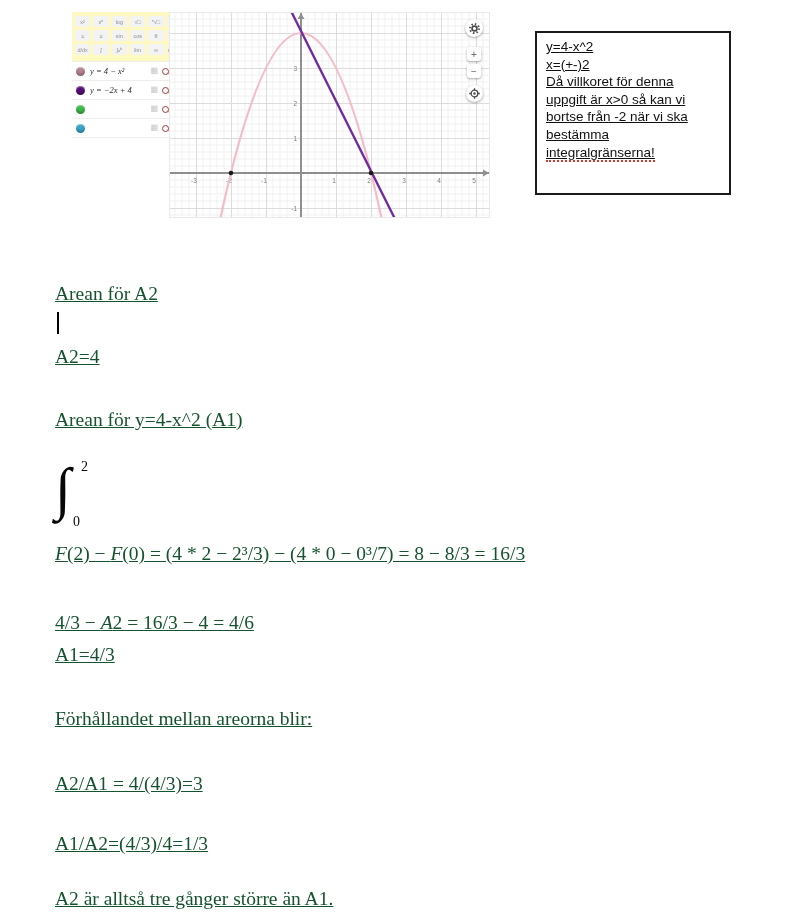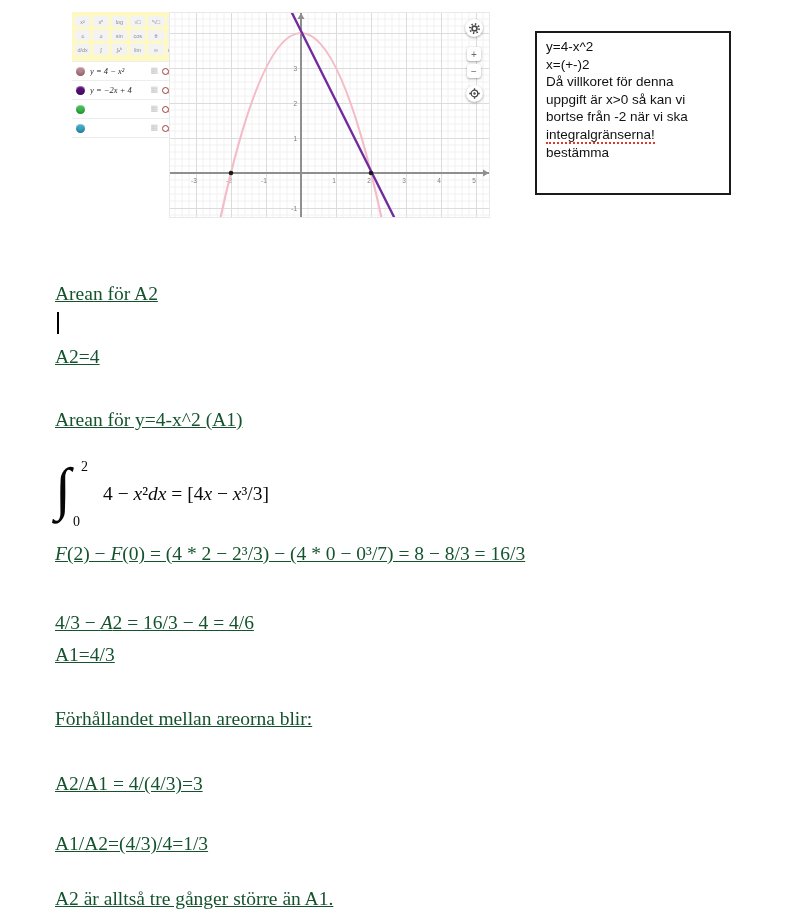--- a/index.html
+++ b/index.html
@@ -36,21 +36,21 @@
   .gg-gear{width:18px;height:18px;border-radius:50%;right:6px;top:6px;}
   .gg-zi{width:14px;height:14px;border-radius:3px;right:8px;top:34px;
          font-size:10px;color:#6a6a6a;font-family:"Liberation Sans",sans-serif;}
   .gg-zo{width:14px;height:14px;border-radius:3px;right:8px;top:51px;
          font-size:10px;color:#6a6a6a;font-family:"Liberation Sans",sans-serif;}
   .gg-home{width:17px;height:17px;border-radius:50%;right:6.5px;top:72px;}
 
   
   .note-box{position:absolute;left:535px;top:31px;width:196px;height:164px;
             border:2px solid #1a1a1a;box-sizing:border-box;padding:5px 9px;
-            font-family:"Liberation Sans",sans-serif;font-size:13.5px;line-height:17.6px;color:#111;}
+            font-family:"Liberation Sans",sans-serif;font-size:13.5px;line-height:17.6px;color:#111;text-decoration:underline;}
   .red-underline{border-bottom:2px dotted #d93a2b;}
 
   
   .doc-line{position:absolute;left:55px;font-size:19.5px;line-height:26px;white-space:pre;color:#14532d;text-decoration:underline;}
   .it{font-style:italic;}
   .caret{display:inline-block;width:1.5px;height:22px;background:#000;margin-left:2px;vertical-align:-4px;}
 
   .int-block{position:absolute;left:55px;top:460px;height:68px;display:flex;align-items:center;}
   .int-wrap{position:relative;width:42px;height:68px;}
   .int-sign{position:absolute;left:0;top:-2px;font-size:58px;line-height:62px;color:#070707;}
@@ -175,37 +175,36 @@
     </button>
   </div>
 </div>
 
 <div class="note-box">
   <div>y=4-x^2</div>
   <div>x=(+-)2</div>
   <div>Då villkoret för denna</div>
   <div>uppgift är x&gt;0 så kan vi</div>
   <div>bortse från -2 när vi ska</div>
+  <div>bestämma</div>
   <div><span class="red-underline">integralgränserna!</span></div>
-  <div>bestämma</div>
 </div>
 
 <div class="doc-line" style="top:281px">Arean för A2</div>
 <div class="doc-line" style="top:311px"><span class="caret"></span></div>
 <div class="doc-line" style="top:344px">A2=4</div>
 
 <div class="doc-line" style="top:407px">Arean för y=4-x^2 (A1)</div>
 
 <div class="int-block">
   <span class="int-wrap">
     <span class="int-sign">∫</span>
     <span class="int-up">2</span>
     <span class="int-lo">0</span>
   </span>
-  <span class="int-body"><span>4 − </span><span class="it">x</span><span>²</span><span class="it">dx</span><span> = [4</span><span class="it">x</span><span> − </span><span class="it">x</span><span>³/3]</span></span>
 </div>
 
 <div class="doc-line" style="top:541px"><span class="it">F</span><span>(2) − </span><span class="it">F</span><span>(0) = (4 * 2 − 2³/3) − (4 * 0 − 0³/7) = 8 − 8/3 = 16/3</span></div>
 
 <div class="doc-line" style="top:610px"><span>4/3 − </span><span class="it">A</span><span>2 = 16/3 − 4 = 4/6</span></div>
 <div class="doc-line" style="top:642px">A1=4/3</div>
 
 <div class="doc-line" style="top:706px">Förhållandet mellan areorna blir:</div>
 <div class="doc-line" style="top:771px">A2/A1 = 4/(4/3)=3</div>
 <div class="doc-line" style="top:831px">A1/A2=(4/3)/4=1/3</div>

